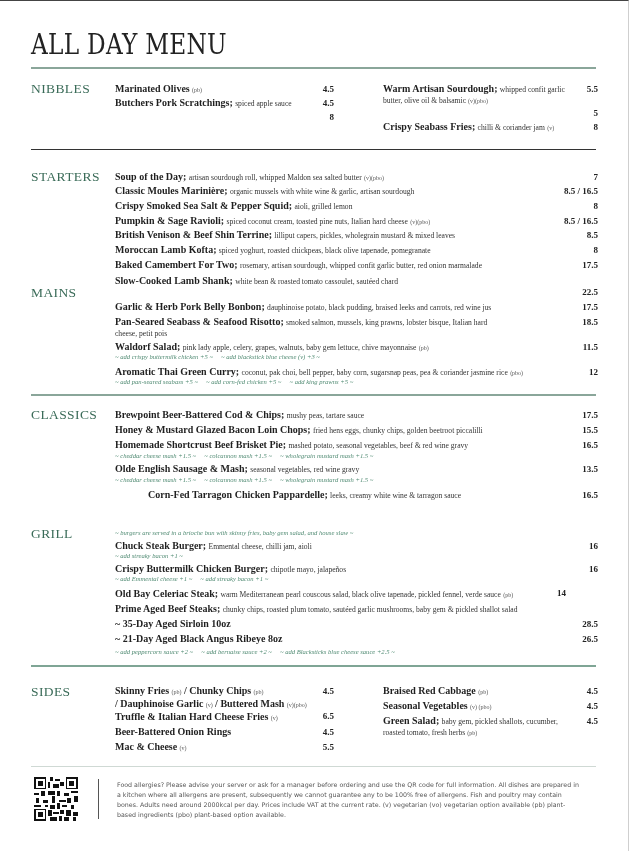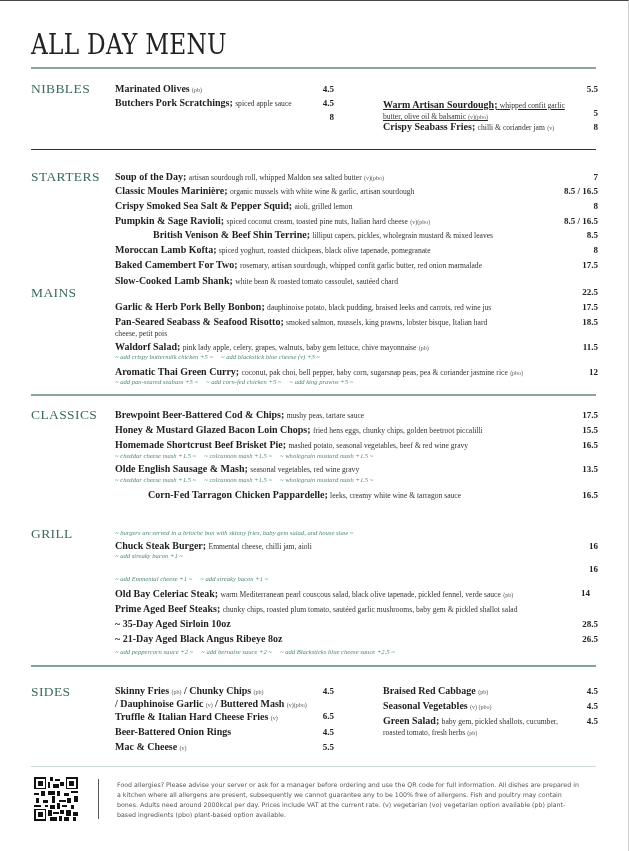--- a/index.html
+++ b/index.html
@@ -41,21 +41,21 @@
   </div>
   <div class="price" style="left:274px;top:83px;">4.5</div>
 
   <div class="item" style="left:115px;top:96px;">
     <span class="nm">Butchers Pork Scratchings;</span> <span class="ds">spiced apple sauce</span>
   </div>
   <div class="price" style="left:274px;top:97px;">4.5</div>
 
   <div class="price" style="left:274px;top:111px;">8</div>
 
-  <div class="item" style="left:383px;top:98px;width:200px;text-decoration:underline;">
+  <div class="item" style="left:383px;top:82px;width:200px;">
     <span class="nm">Warm Artisan Sourdough;</span> <span class="ds">whipped confit garlic</span>
     <span class="line2"><span>butter, olive oil &amp; balsamic</span> <span class="tag">(v)(pbo)</span></span>
   </div>
   <div class="price" style="left:538px;top:83px;">5.5</div>
 
   <div class="price" style="left:538px;top:107px;">5</div>
 
   <div class="item" style="left:383px;top:120px;">
     <span class="nm">Crispy Seabass Fries;</span> <span class="ds">chilli &amp; coriander jam</span> <span class="tag">(v)</span>
   </div>
@@ -70,21 +70,21 @@
 
   <div class="item" style="left:115px;top:184px;"><span class="nm">Classic Moules Marinière;</span> <span class="ds">organic mussels with white wine &amp; garlic, artisan sourdough</span></div>
   <div class="price" style="left:538px;top:185px;">8.5 / 16.5</div>
 
   <div class="item" style="left:115px;top:199px;"><span class="nm">Crispy Smoked Sea Salt &amp; Pepper Squid;</span> <span class="ds">aioli, grilled lemon</span></div>
   <div class="price" style="left:538px;top:200px;">8</div>
 
   <div class="item" style="left:115px;top:214px;"><span class="nm">Pumpkin &amp; Sage Ravioli;</span> <span class="ds">spiced coconut cream, toasted pine nuts, Italian hard cheese</span> <span class="tag">(v)(pbo)</span></div>
   <div class="price" style="left:538px;top:215px;">8.5 / 16.5</div>
 
-  <div class="item" style="left:115px;top:228px;margin-left:38px;"><span class="nm">British Venison &amp; Beef Shin Terrine;</span> <span class="ds">lilliput capers, pickles, wholegrain mustard &amp; mixed leaves</span></div>
+  <div class="item" style="left:115px;top:228px;"><span class="nm">British Venison &amp; Beef Shin Terrine;</span> <span class="ds">lilliput capers, pickles, wholegrain mustard &amp; mixed leaves</span></div>
   <div class="price" style="left:538px;top:229px;">8.5</div>
 
   <div class="item" style="left:115px;top:243px;"><span class="nm">Moroccan Lamb Kofta;</span> <span class="ds">spiced yoghurt, roasted chickpeas, black olive tapenade, pomegranate</span></div>
   <div class="price" style="left:538px;top:244px;">8</div>
 
   <div class="item" style="left:115px;top:258px;"><span class="nm">Baked Camembert For Two;</span> <span class="ds">rosemary, artisan sourdough, whipped confit garlic butter, red onion marmalade</span></div>
   <div class="price" style="left:538px;top:259px;">17.5</div>
 
   <div class="sect-label" style="top:284px;">MAINS</div>
 
@@ -126,25 +126,26 @@
   <div class="item" style="left:115px;top:488px;margin-left:33px;"><span class="nm">Corn-Fed Tarragon Chicken Pappardelle;</span> <span class="ds">leeks, creamy white wine &amp; tarragon sauce</span></div>
   <div class="price" style="left:538px;top:489px;">16.5</div>
 
   <div class="sect-label" style="top:525px;">GRILL</div>
   <div class="addon" style="left:115px;top:528px;">~ burgers are served in a brioche bun with skinny fries, baby gem salad, and house slaw ~</div>
 
   <div class="item" style="left:115px;top:539px;"><span class="nm">Chuck Steak Burger;</span> <span class="ds">Emmental cheese, chilli jam, aioli</span></div>
   <div class="price" style="left:538px;top:540px;">16</div>
   <div class="addon" style="left:115px;top:551px;"><span>~ add streaky bacon +1 ~</span></div>
 
+  <div class="item" style="left:115px;top:562px;"><span class="nm">Crispy Buttermilk Chicken Burger;</span> <span class="ds">chipotle mayo, jalapeños</span></div>
   <div class="price" style="left:538px;top:563px;">16</div>
   <div class="addon" style="left:115px;top:574px;"><span>~ add Emmental cheese +1 ~</span><span>~ add streaky bacon +1 ~</span></div>
 
   <div class="item" style="left:115px;top:587px;"><span class="nm">Old Bay Celeriac Steak;</span> <span class="ds">warm Mediterranean pearl couscous salad, black olive tapenade, pickled fennel, verde sauce</span> <span class="tag">(pb)</span></div>
-  <div class="price" style="left:530px;top:587px;">14</div>
+  <div class="price" style="left:506px;top:587px;">14</div>
 
   <div class="item" style="left:115px;top:602px;"><span class="nm">Prime Aged Beef Steaks;</span> <span class="ds">chunky chips, roasted plum tomato, sautéed garlic mushrooms, baby gem &amp; pickled shallot salad</span></div>
 
   <div class="item" style="left:115px;top:617px;"><span class="nm">~ 35-Day Aged Sirloin 10oz</span></div>
   <div class="price" style="left:538px;top:618px;">28.5</div>
 
   <div class="item" style="left:115px;top:632px;"><span class="nm">~ 21-Day Aged Black Angus Ribeye 8oz</span></div>
   <div class="price" style="left:538px;top:633px;">26.5</div>
   <div class="addon" style="left:115px;top:647px;"><span>~ add peppercorn sauce +2 ~</span><span>~ add bernaise sauce +2 ~</span><span>~ add Blacksticks blue cheese sauce +2.5 ~</span></div>
 

